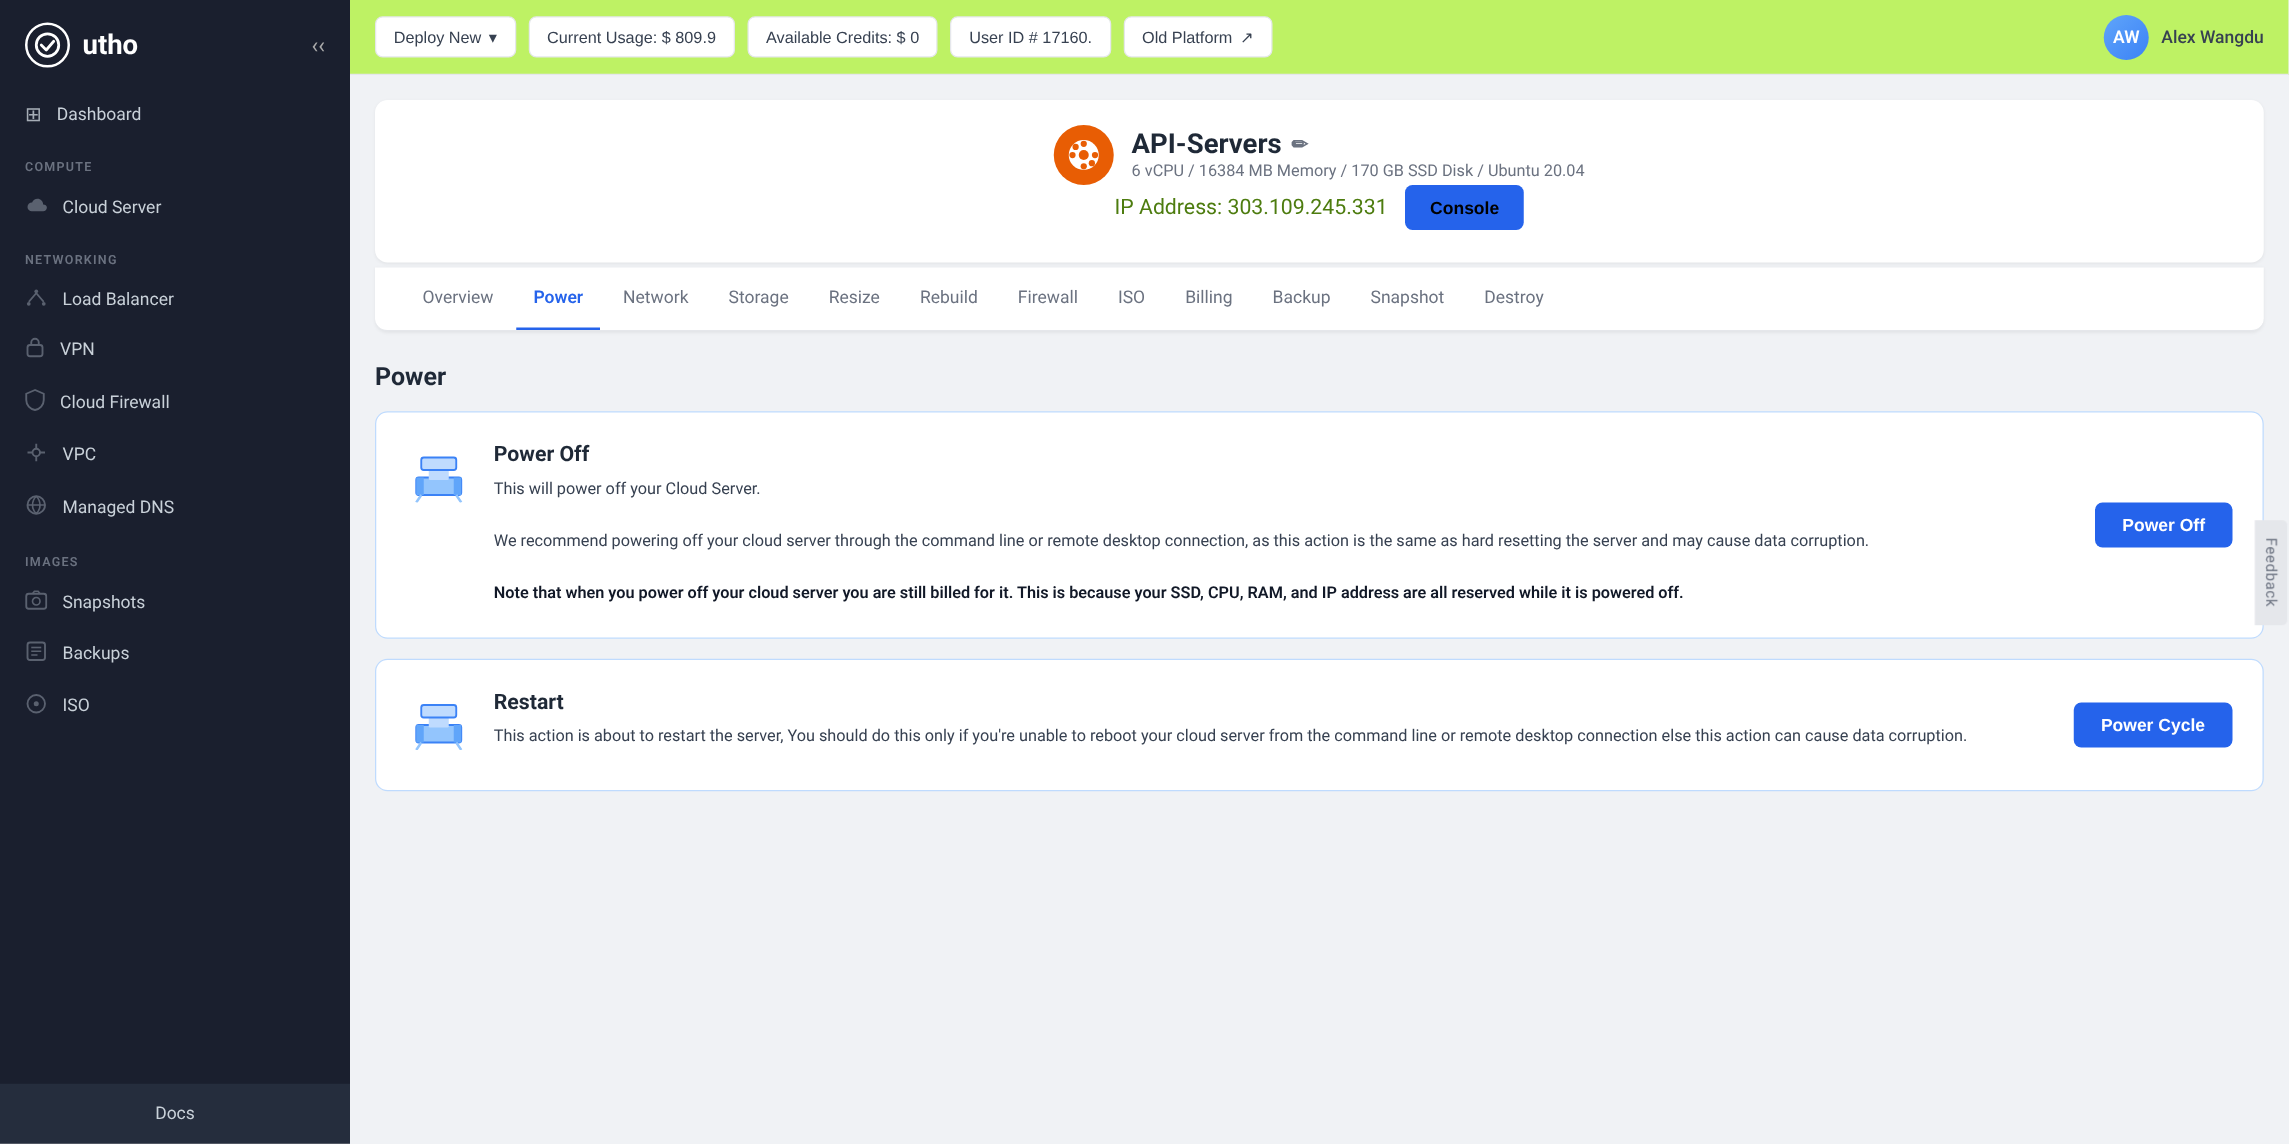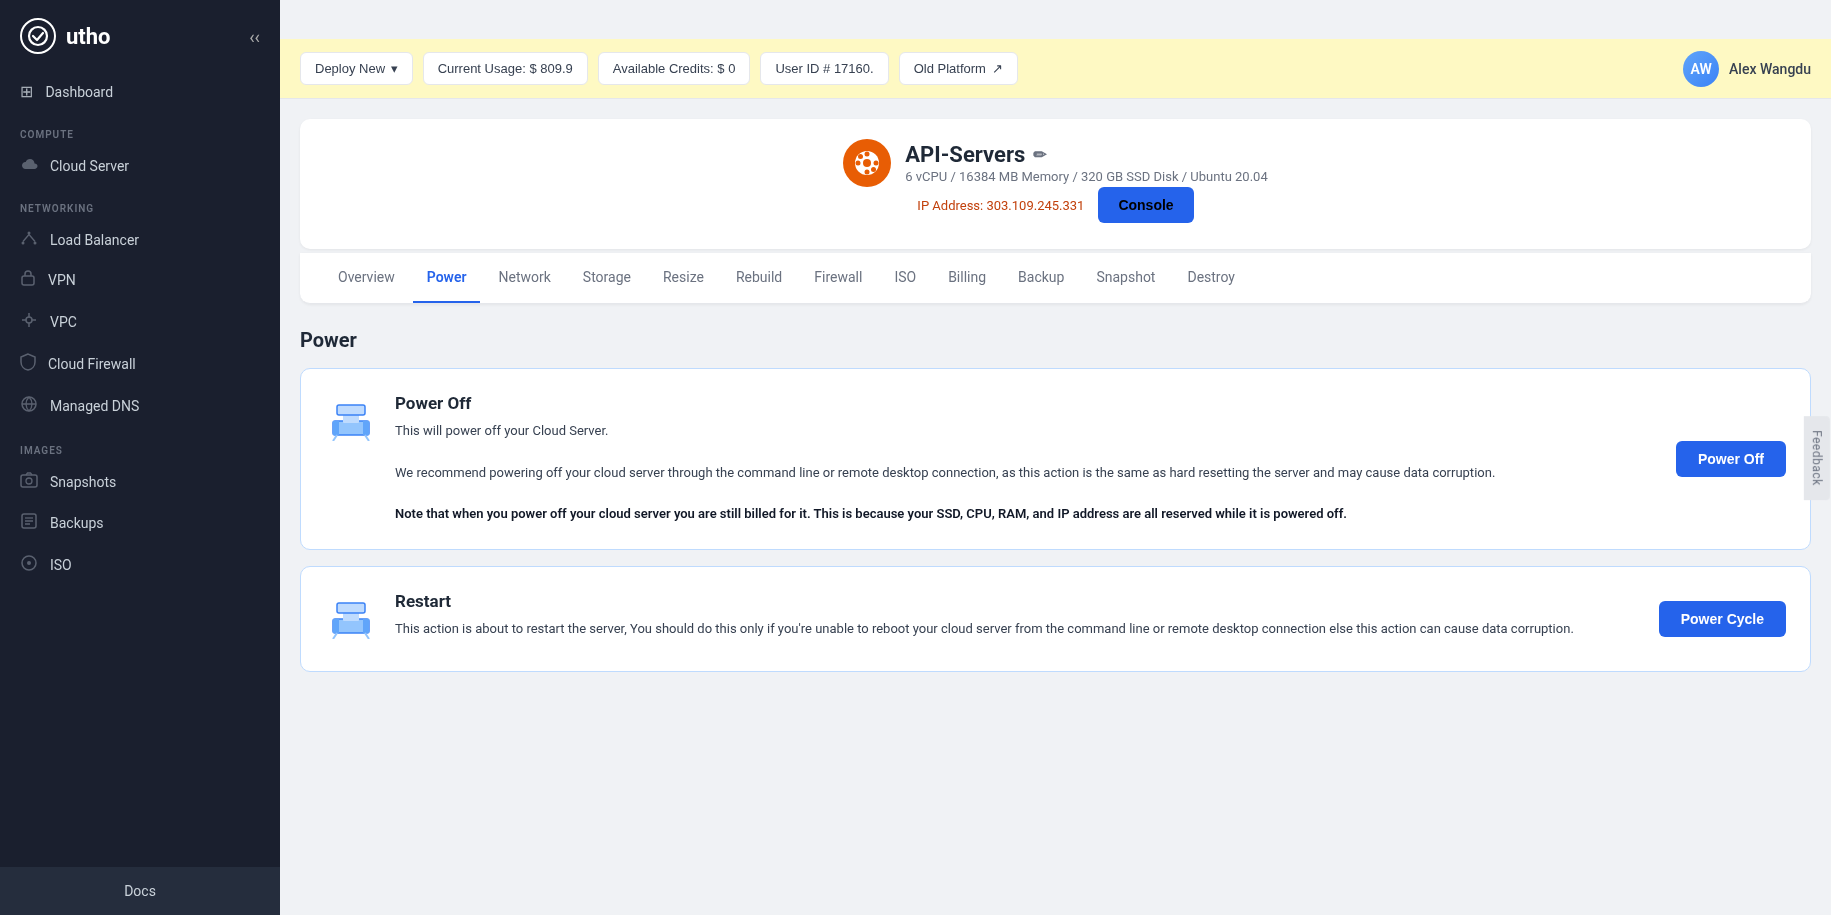--- a/index.html
+++ b/index.html
@@ -68,28 +68,27 @@
     
     #main {
       flex: 1;
       display: flex;
       flex-direction: column;
       overflow: hidden;
     }
 
     
     #topbar {
-      background: #fef9c3;
+      background: #bef264;
       border-bottom: 1px solid #e5e7eb;
       display: flex;
       align-items: center;
       padding: 0 20px;
       height: 60px;
       gap: 10px;
-      margin-top: 39px;
     }
     .topbar-btn {
       display: flex; align-items: center; gap: 6px;
       padding: 8px 14px;
       border: 1px solid #e5e7eb;
       border-radius: 6px;
       background: #fff;
       font-size: 13px;
       color: #374151;
       cursor: pointer;
@@ -134,21 +133,21 @@
     .server-os-icon {
       width: 48px; height: 48px; border-radius: 50%;
       background: #e85d04;
       display: flex; align-items: center; justify-content: center;
       font-size: 22px;
     }
     .server-name { font-size: 22px; font-weight: 700; color: #1f2937; display: flex; align-items: center; gap: 8px; }
     .edit-icon { color: #6b7280; font-size: 16px; cursor: pointer; }
     .server-specs { font-size: 13px; color: #6b7280; margin-top: 2px; }
     .server-right { display: flex; align-items: center; gap: 14px; }
-    .ip-label { font-size: 13px; color: #c2410c; }
+    .ip-label { font-size: 17px; color: #4d7c0f; }
     .console-btn {
       background: #2563eb; color: #000000;
       padding: 10px 20px;
       border-radius: 6px;
       font-size: 14px;
       font-weight: 600;
       cursor: pointer;
       border: none;
     }
 
@@ -281,34 +280,34 @@
     <span class="icon">
       <svg width="16" height="18" viewBox="0 0 16 18" fill="none">
           <rect x="2" y="7" width="12" height="9" rx="2" stroke="#6b7280" stroke-width="1.5" fill="none"></rect>
           <path d="M5 7V5a3 3 0 016 0v2" stroke="#6b7280" stroke-width="1.5" fill="none"></path>
         </svg>
     </span>
     <span>VPN</span>
   </div>
   <div class="sidebar-item">
     <span class="icon">
+      <svg width="16" height="18" viewBox="0 0 16 18" fill="none">
+          <path d="M8 1L1 4v5c0 4.18 3.02 7.3 7 8 3.98-.7 7-3.82 7-8V4L8 1z" stroke="#6b7280" stroke-width="1.5" fill="none"></path>
+        </svg>
+    </span>
+    <span>Cloud Firewall</span>
+  </div>
+  <div class="sidebar-item">
+    <span class="icon">
       <svg width="18" height="18" viewBox="0 0 18 18" fill="none">
           <circle cx="9" cy="9" r="3" stroke="#6b7280" stroke-width="1.5" fill="none"></circle>
           <path d="M9 2v4M9 12v4M2 9h4M12 9h4" stroke="#6b7280" stroke-width="1.5"></path>
         </svg>
     </span>
     <span>VPC</span>
-  </div>
-  <div class="sidebar-item">
-    <span class="icon">
-      <svg width="16" height="18" viewBox="0 0 16 18" fill="none">
-          <path d="M8 1L1 4v5c0 4.18 3.02 7.3 7 8 3.98-.7 7-3.82 7-8V4L8 1z" stroke="#6b7280" stroke-width="1.5" fill="none"></path>
-        </svg>
-    </span>
-    <span>Cloud Firewall</span>
   </div>
   <div class="sidebar-item">
     <span class="icon">
       <svg width="18" height="18" viewBox="0 0 18 18" fill="none">
           <circle cx="9" cy="9" r="7" stroke="#6b7280" stroke-width="1.5" fill="none"></circle>
           <path d="M9 2C9 2 6 5 6 9s3 7 3 7M9 2c0 0 3 3 3 7s-3 7-3 7M2 9h14" stroke="#6b7280" stroke-width="1.3"></path>
         </svg>
     </span>
     <span>Managed DNS</span>
   </div>
@@ -391,21 +390,21 @@
               <circle cx="23" cy="14" r="2.5" fill="#e85d04"></circle>
               <circle cx="7.5" cy="7.5" r="2.5" fill="#e85d04"></circle>
               <circle cx="20.5" cy="20.5" r="2.5" fill="#e85d04"></circle>
             </svg>
           </div>
           <div>
             <div class="server-name">
               <span>API-Servers</span>
               <span class="edit-icon">✏</span>
             </div>
-            <div class="server-specs">6 vCPU / 16384 MB Memory / 320 GB SSD Disk / Ubuntu 20.04</div>
+            <div class="server-specs">6 vCPU / 16384 MB Memory / 170 GB SSD Disk / Ubuntu 20.04</div>
           </div>
         </div>
         <div class="server-right">
           <span class="ip-label">IP Address: 303.109.245.331</span>
           <button class="console-btn">Console</button>
         </div>
       </div>
     </div>
 
     <div class="tabs-bar" id="tabs-bar">

